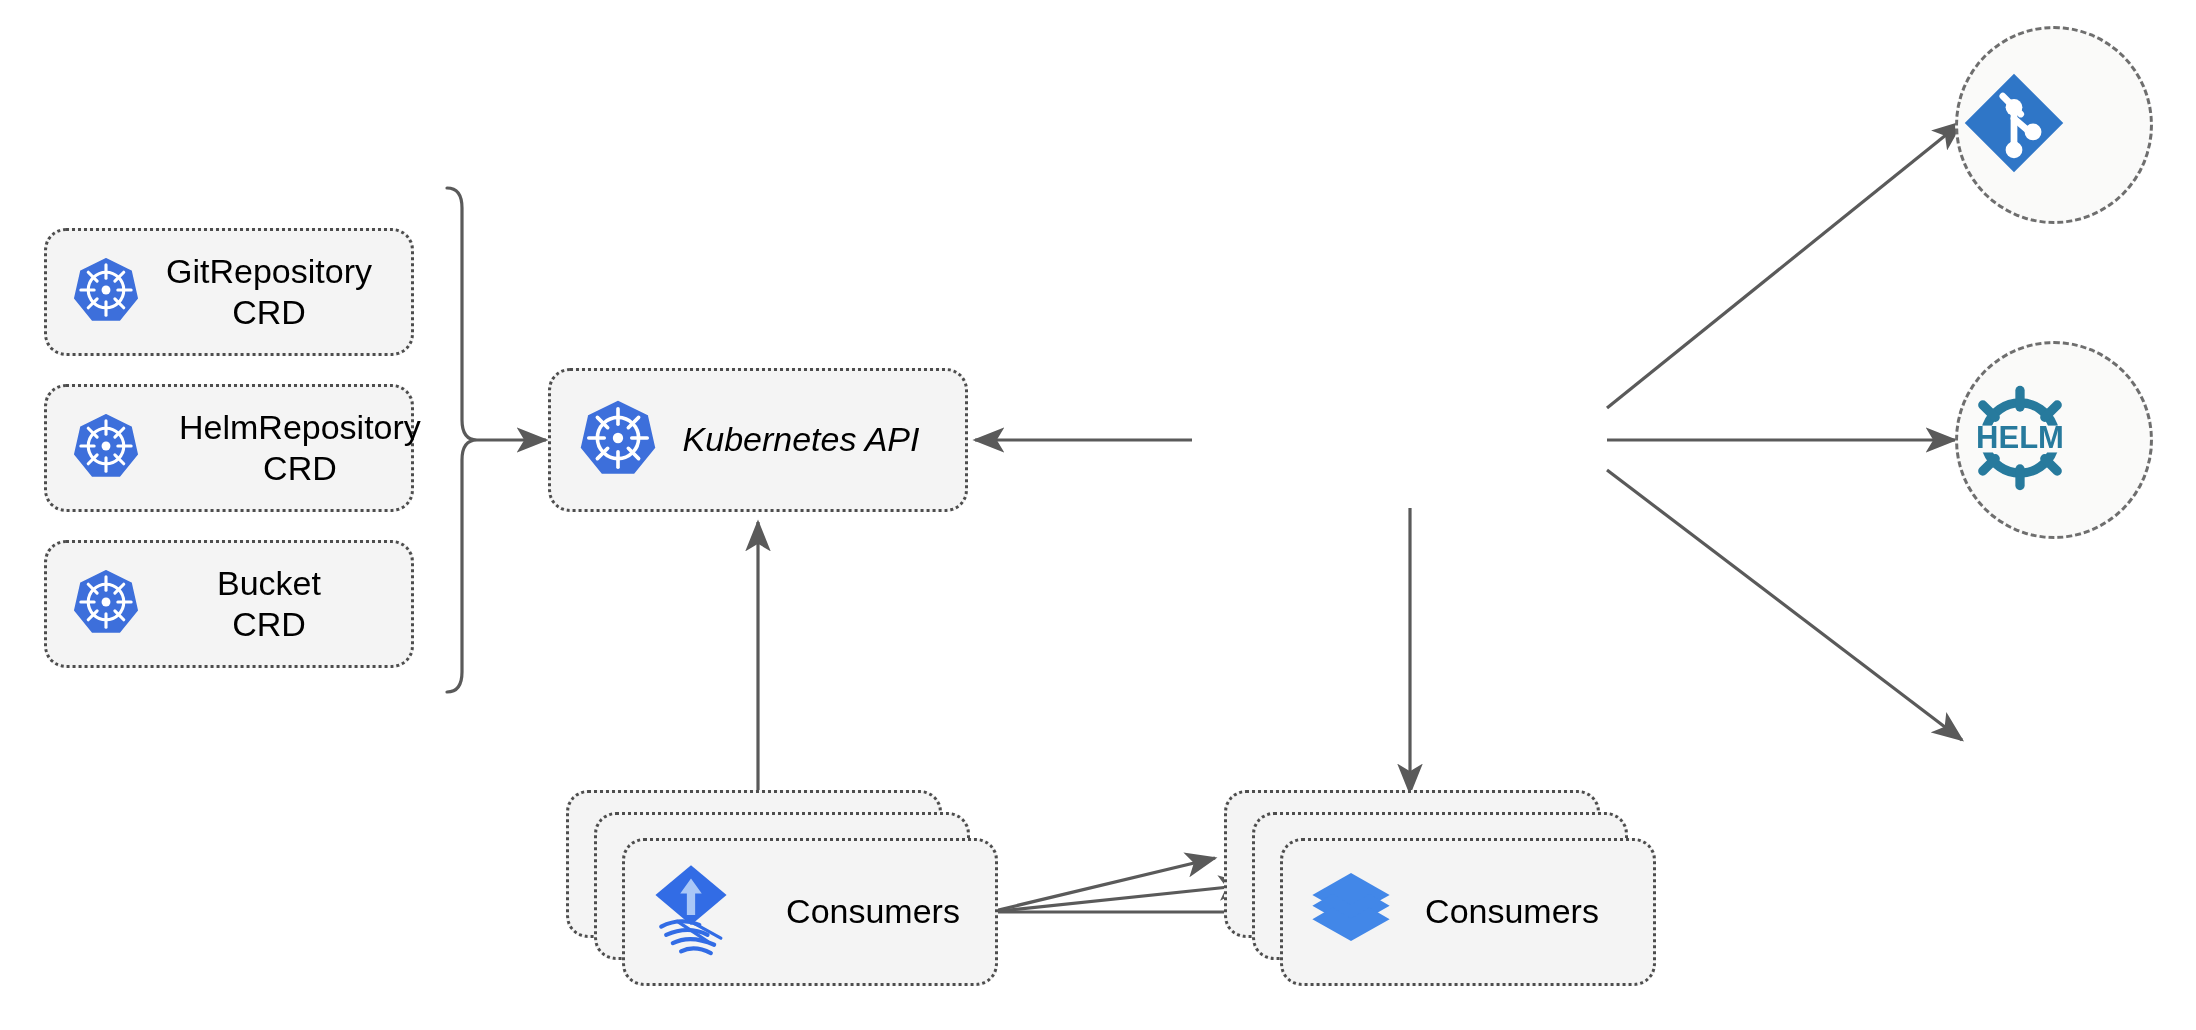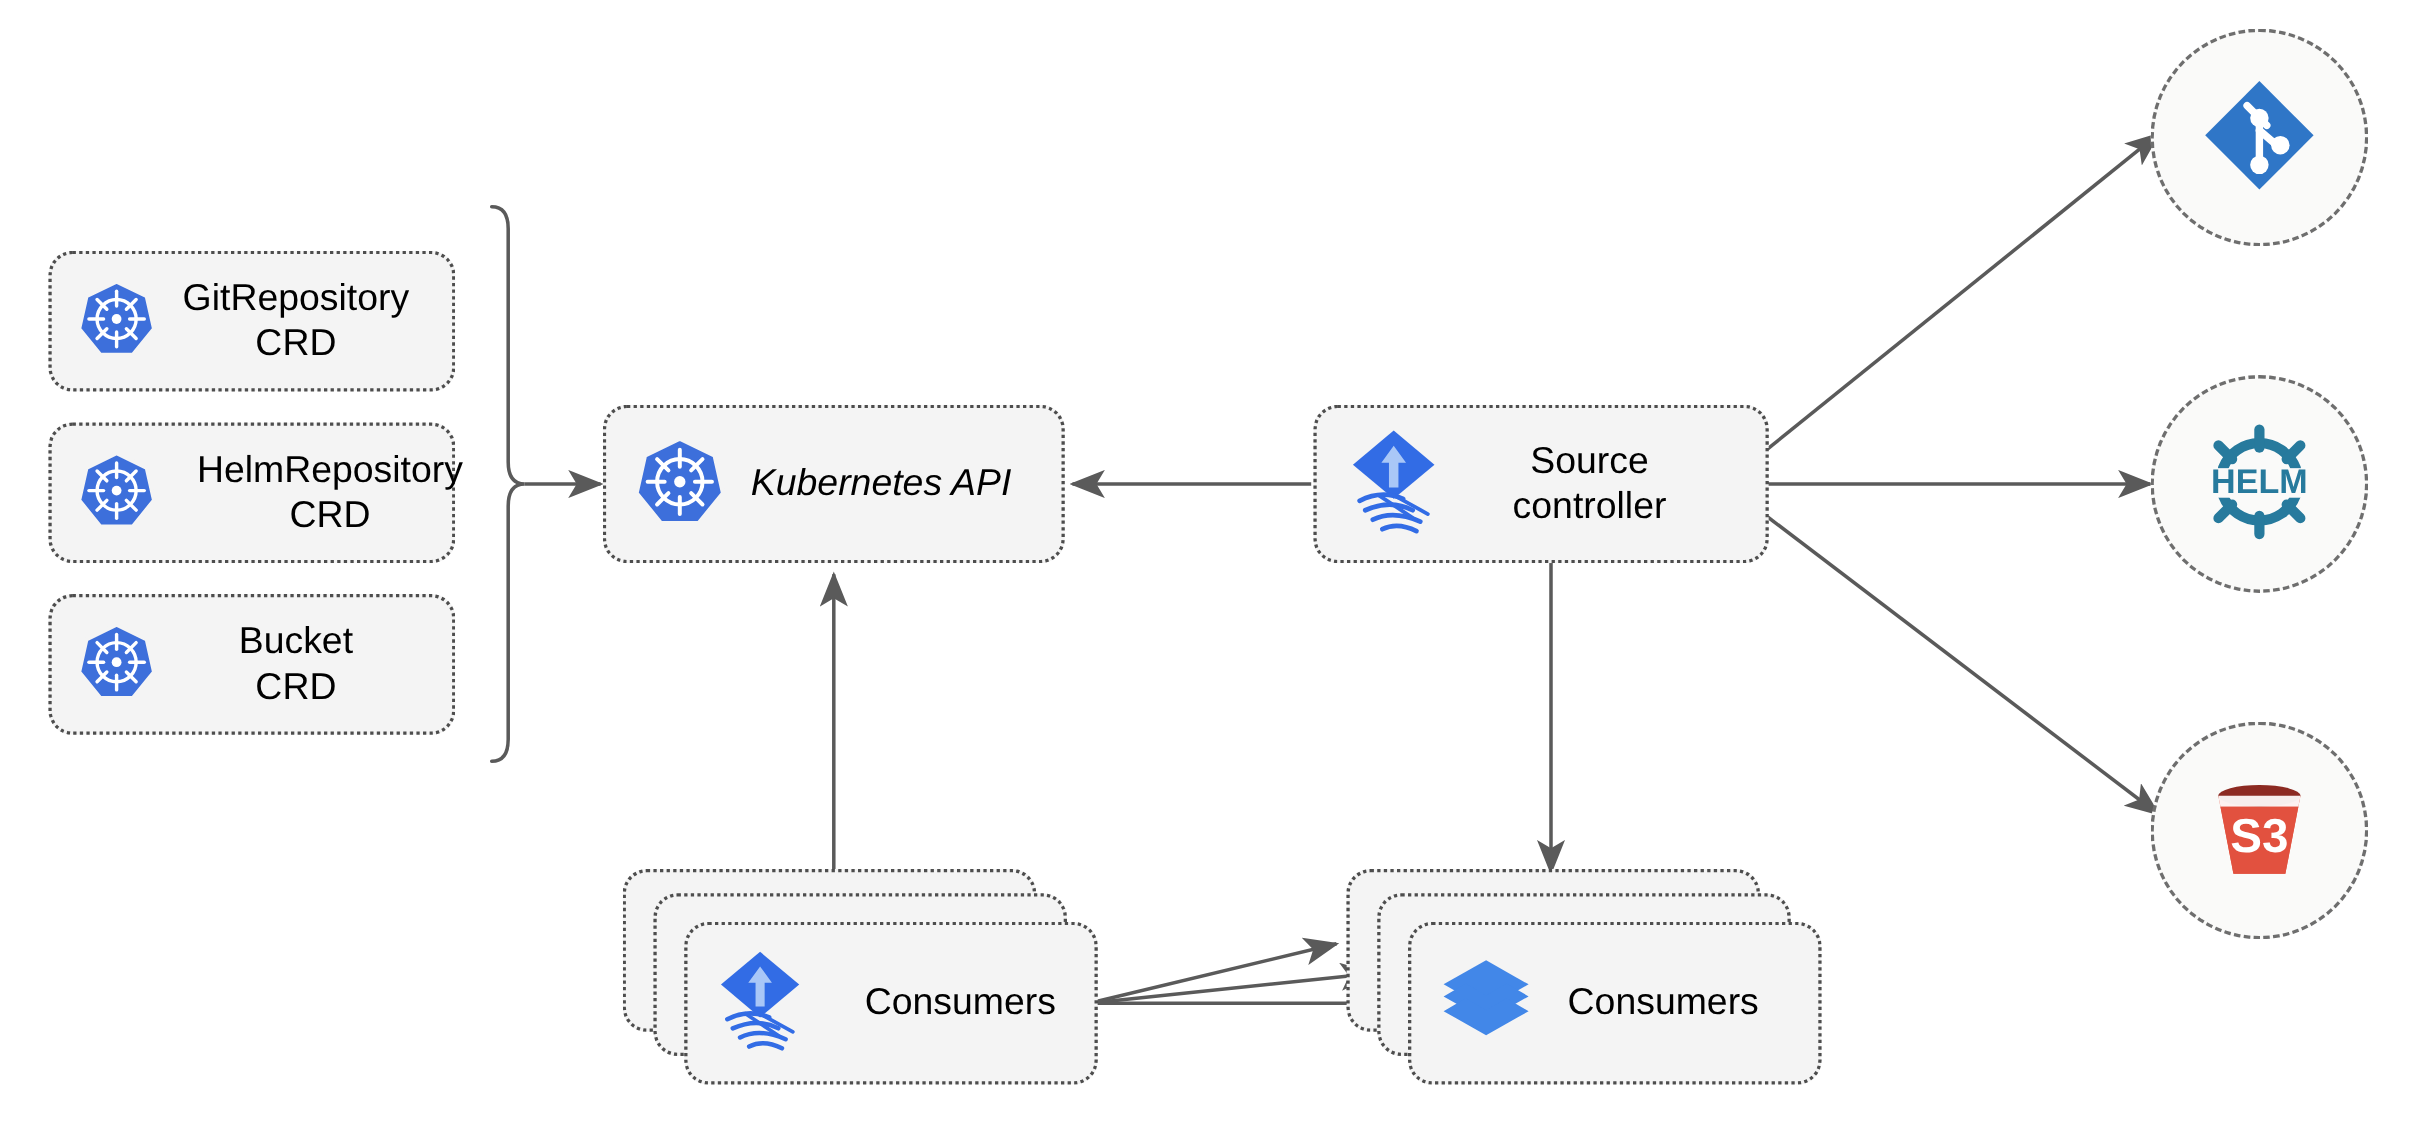--- a/index.html
+++ b/index.html
@@ -42,21 +42,21 @@
     box-sizing:border-box;
   }
 
   
   .circ{
     position:absolute;
     border-radius:50%;
     background:#fafaf9;
     border:3px dashed #6e6e6e;
     box-sizing:border-box;
-    display:flex;align-items:center;justify-content:center;
+    display:flex;align-items:center;
   }
 
   
   #edges{position:absolute;left:0;top:0;width:2196px;height:1030px;pointer-events:none;}
 </style>
 </head>
 <body>
 
 <div id="stage">
 
@@ -181,42 +181,20 @@
             <line x1="74" y1="26" x2="62" y2="38"></line>
             <line x1="38" y1="62" x2="26" y2="74"></line>
           </g>
           <circle cx="50" cy="50" r="6" fill="#ffffff"></circle>
         </svg>
       </span>
       <span class="card-label">Kubernetes API</span>
     </div>
   </div>
 
-  <div class="card" style="left:1194px;top:368px;width:414px;height:144px;">
-    <div class="card-inner" style="padding:0 26px 0 26px;">
-      <span class="ico">
-        <svg width="88" height="100" viewBox="0 0 100 116">
-          <polygon points="50,4 93,40 50,76 7,40" fill="#326ce5"></polygon>
-          <path d="M50,20 L63,38 L55,38 L55,64 L45,64 L45,38 L37,38 Z" fill="#a9c7f7"></path>
-          <g stroke="#326ce5" stroke-width="5" fill="none" stroke-linecap="round">
-            <path d="M14,78 C30,70 46,70 60,76"></path>
-            <path d="M20,88 C38,80 54,80 70,88"></path>
-            <path d="M28,98 C44,90 60,92 78,100"></path>
-            <path d="M38,108 C50,102 62,104 74,110"></path>
-          </g>
-          <g stroke="#326ce5" stroke-width="4" fill="none" stroke-linecap="round">
-            <path d="M50,72 L86,92"></path>
-            <path d="M34,72 L70,96"></path>
-          </g>
-        </svg>
-      </span>
-      <span class="card-label">Source
-controller</span>
-    </div>
-  </div>
 
   <div class="stack-bg" style="left:566px;top:790px;width:376px;height:148px;"></div>
   <div class="stack-bg" style="left:594px;top:812px;width:376px;height:148px;"></div>
   <div class="card" style="left:622px;top:838px;width:376px;height:148px;">
     <div class="card-inner" style="padding:0 22px 0 24px;gap:40px;">
       <span class="ico">
         <svg width="84" height="96" viewBox="0 0 100 116">
           <polygon points="50,4 93,40 50,76 7,40" fill="#326ce5"></polygon>
           <path d="M50,20 L63,38 L55,38 L55,64 L45,64 L45,38 L37,38 Z" fill="#a9c7f7"></path>
           <g stroke="#326ce5" stroke-width="5" fill="none" stroke-linecap="round">
@@ -280,25 +258,14 @@
           <line x1="84" y1="80" x2="96" y2="92"></line>
           <line x1="96" y1="28" x2="84" y2="40"></line>
           <line x1="36" y1="80" x2="24" y2="92"></line>
         </g>
         <rect x="14" y="48" width="92" height="26" fill="#fafaf9"></rect>
         <text x="60" y="70" text-anchor="middle" font-family="'Liberation Sans',sans-serif" font-size="30" font-weight="bold" fill="#277a9d">HELM</text>
       </svg>
     </span>
   </div>
 
-  <div class="circ" style="left:1955px;top:656px;width:198px;height:198px;">
-    <span class="ico">
-      <svg width="118" height="118" viewBox="0 0 120 120">
-        <path d="M22,30 L98,30 L84,102 L36,102 Z" fill="#e2513f"></path>
-        <ellipse cx="60" cy="30" rx="38" ry="10" fill="#8c2a22"></ellipse>
-        <path d="M22,30 L98,30 L96,40 L24,40 Z" fill="#ffffff" opacity="0.92"></path>
-        <path d="M24,40 L96,40 L84,102 L36,102 Z" fill="#e2513f"></path>
-        <text x="60" y="82" text-anchor="middle" font-family="'Liberation Sans',sans-serif" font-size="44" font-weight="bold" fill="#ffffff">S3</text>
-      </svg>
-    </span>
-  </div>
 
 </div>
 
 </body></html>

